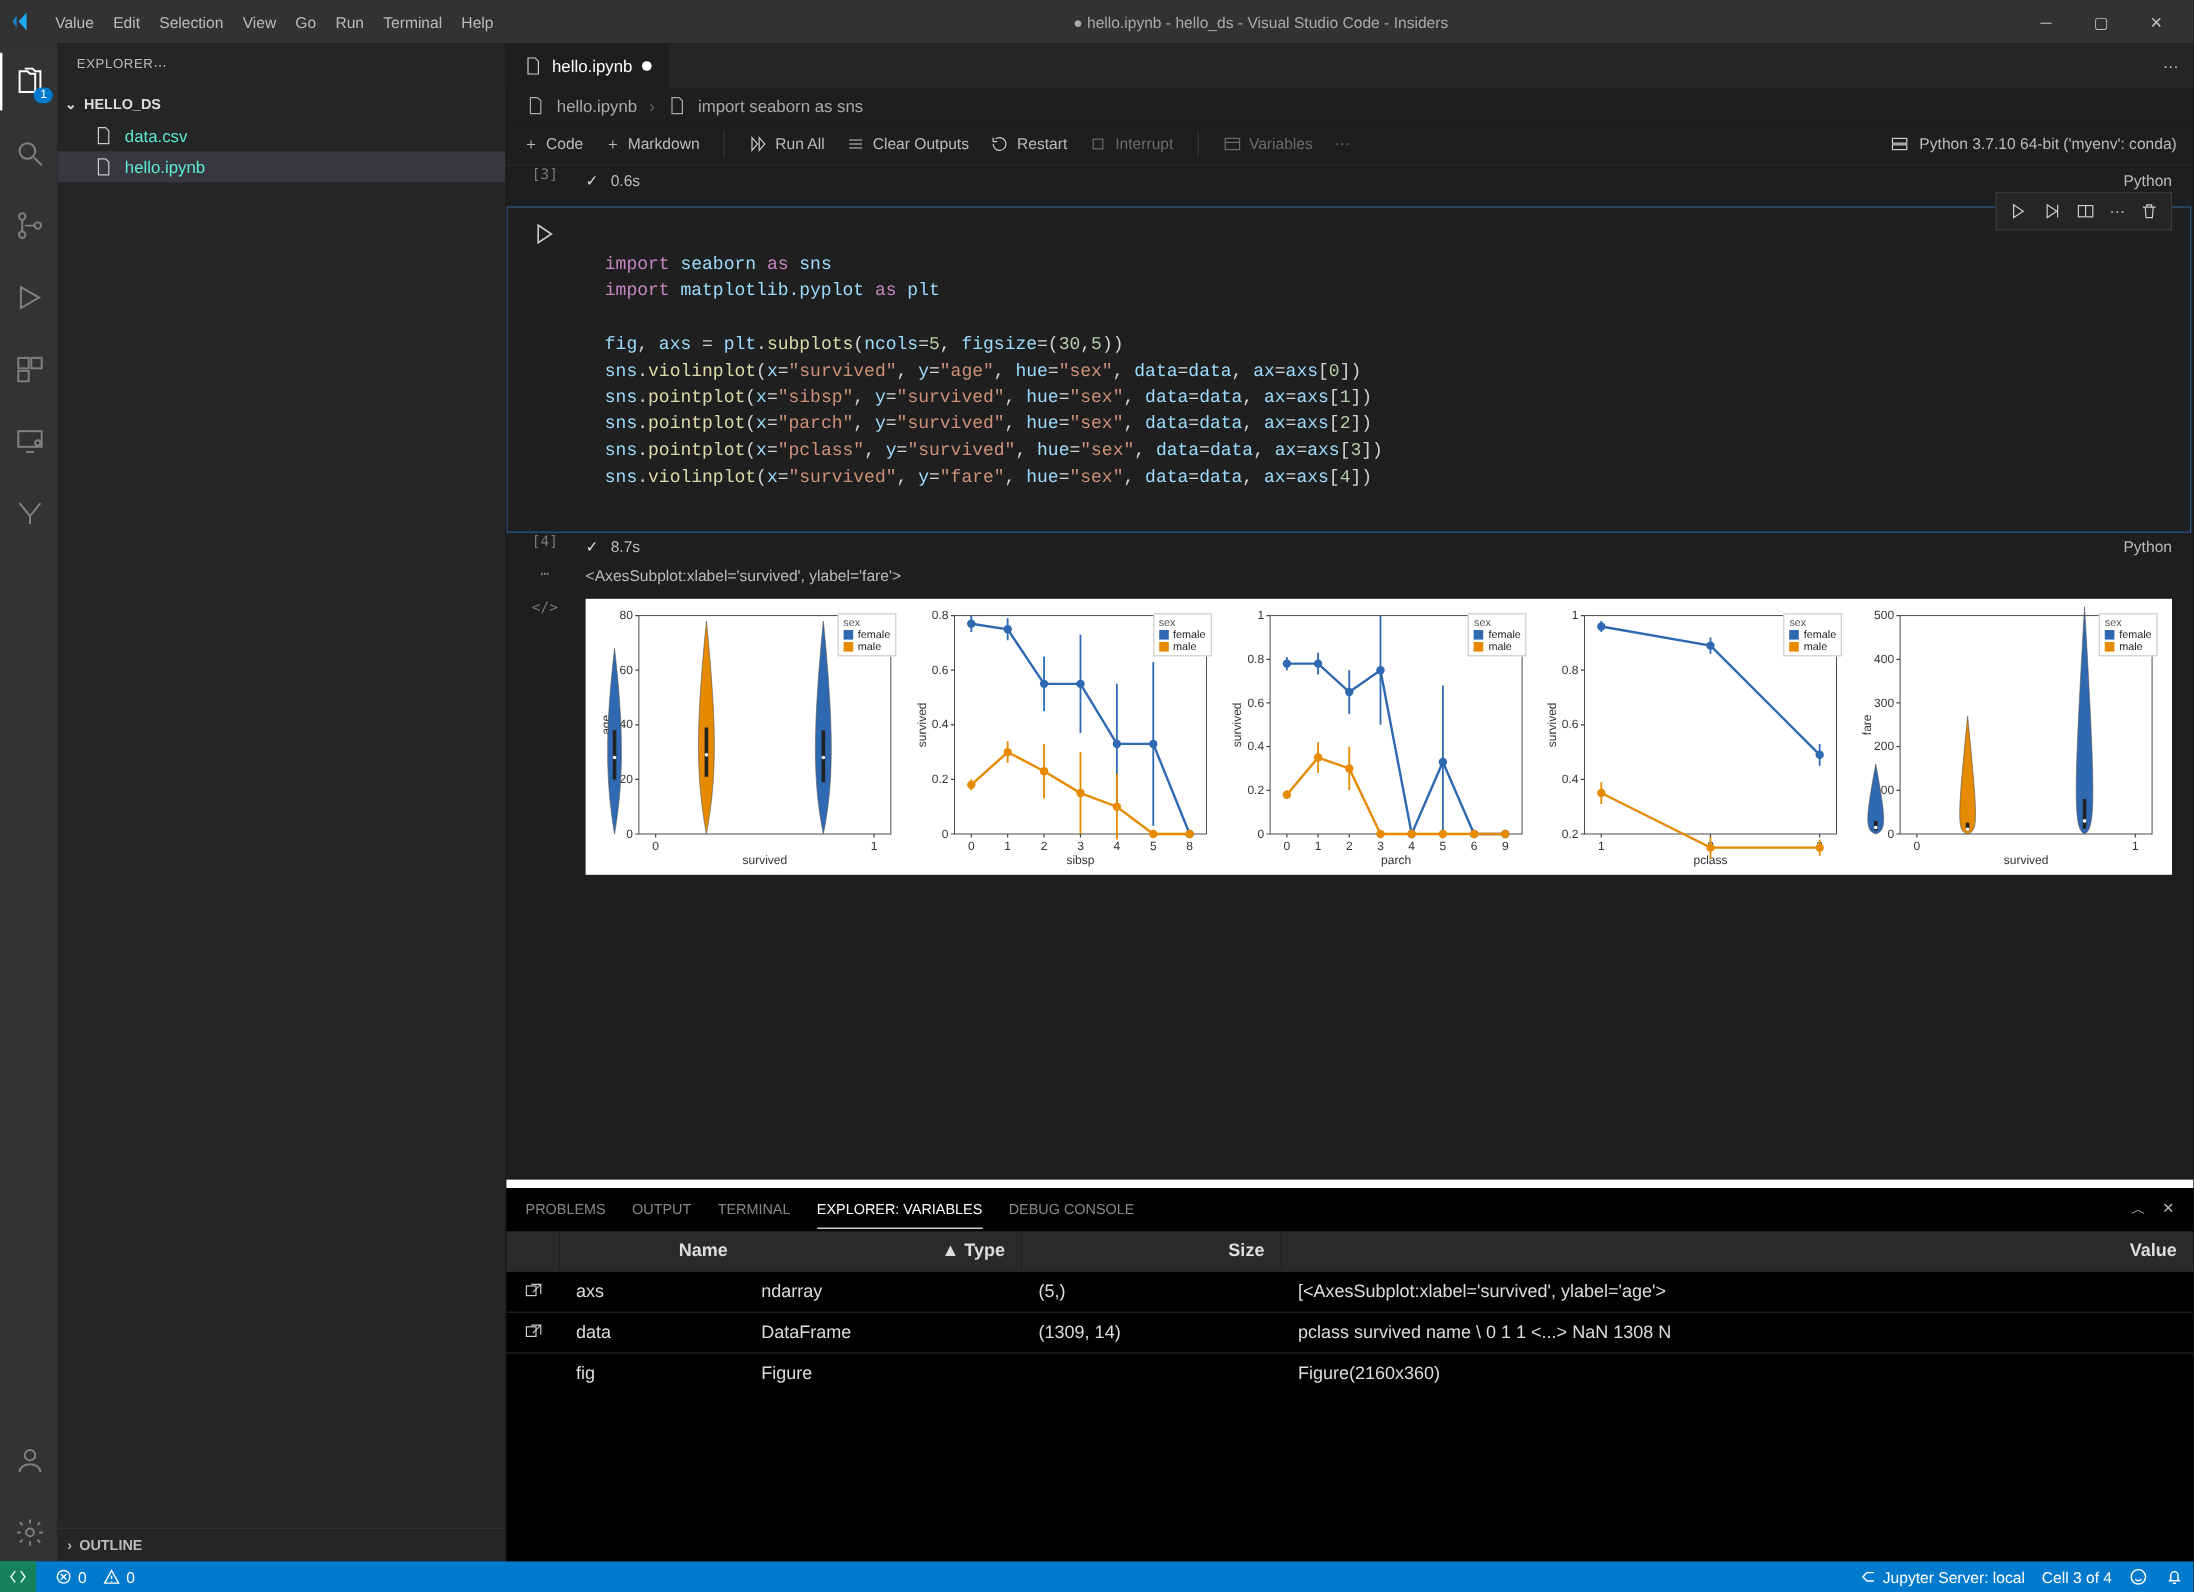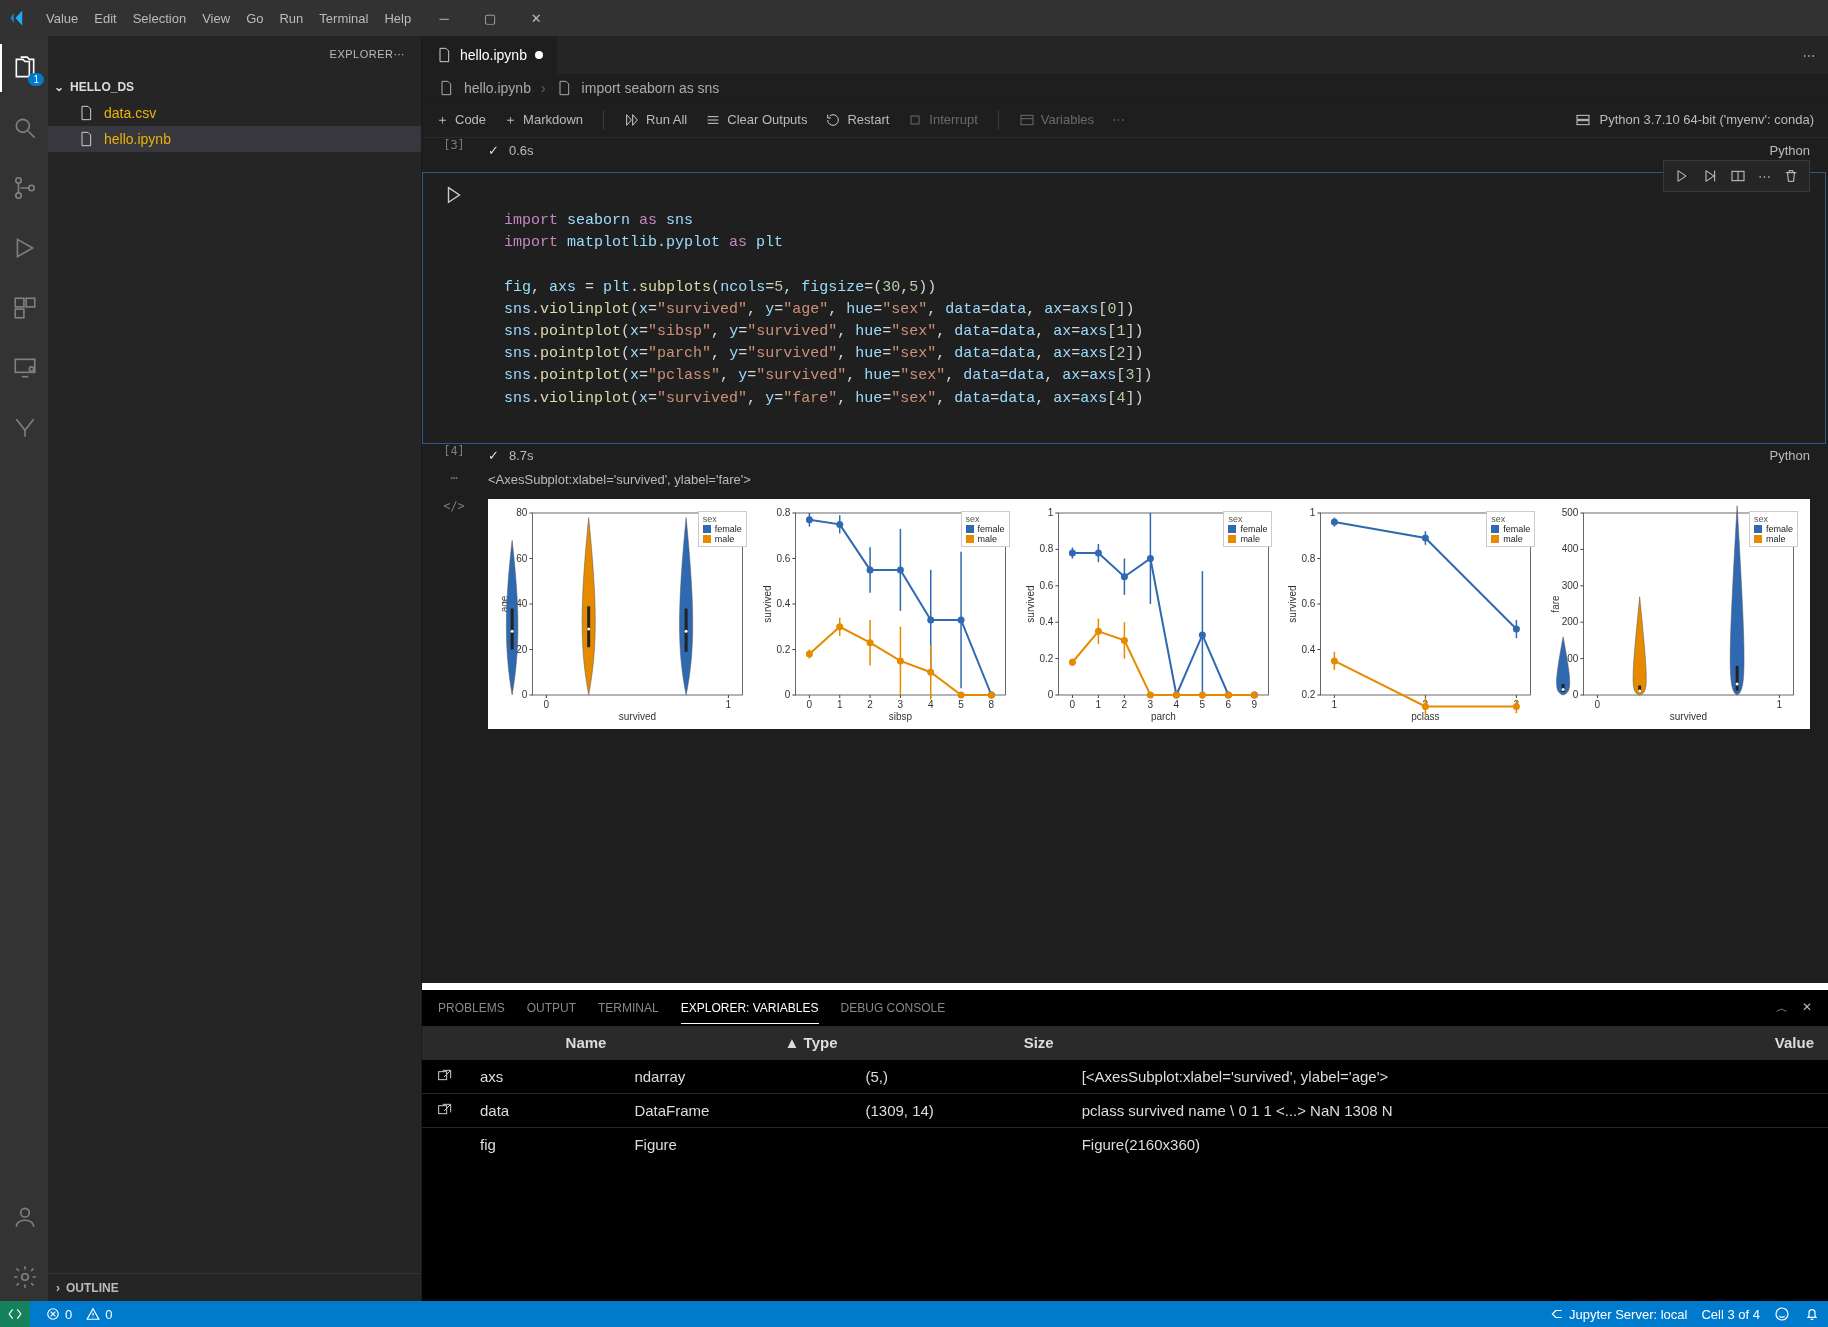--- a/index.html
+++ b/index.html
@@ -22,24 +22,24 @@
   .winctl div{width:46px;height:36px;display:flex;align-items:center;justify-content:center;color:#bbb}
   
   .main{display:flex;height:calc(100% - 36px - 26px)}
   .activity{width:48px;background:#333;display:flex;flex-direction:column;align-items:center;padding-top:8px;gap:12px}
   .activity .aicon{width:48px;height:48px;display:flex;align-items:center;justify-content:center;color:#808080;position:relative;border-left:2px solid transparent}
   .activity .aicon.active{color:#fff;border-left:2px solid #fff}
   .activity .spacer{flex:1}
   .badge{position:absolute;bottom:6px;right:4px;background:var(--accent);color:#fff;border-radius:10px;font-size:10px;padding:1px 5px;min-width:14px;text-align:center}
   
   .sidebar{width:374px;background:var(--bg2);display:flex;flex-direction:column;border-right:1px solid #1b1b1b}
-  .sb-head{height:36px;display:flex;align-items:center;justify-content:flex-end;padding:0 16px;color:#bbb;text-transform:uppercase;font-size:11px;letter-spacing:.5px}
+  .sb-head{height:36px;display:flex;align-items:center;justify-content:flex-start;padding:0 16px;color:#bbb;text-transform:uppercase;font-size:11px;letter-spacing:.5px}
   .sb-sect{padding:2px 0}
   .sb-title{height:26px;display:flex;align-items:center;gap:6px;padding-left:6px;font-weight:600;color:#ddd;font-size:12px}
-  .file{height:26px;display:flex;align-items:center;gap:8px;padding-left:30px;color:#eab308;font-size:14px}
+  .file{height:26px;display:flex;align-items:center;gap:8px;padding-left:30px;color:#5eead4;font-size:14px}
   .file.sel{background:#37373d}
   .file .ficon{width:18px;text-align:center}
   .outline{height:28px;display:flex;align-items:center;gap:6px;padding-left:8px;color:#bbb;border-top:1px solid #333;font-size:12px;font-weight:600}
   
   .editor{flex:1;display:flex;flex-direction:column;min-width:0;background:var(--bg)}
   .tabs{height:38px;background:#252526;display:flex;align-items:stretch}
   .tab{display:flex;align-items:center;gap:8px;padding:0 14px;background:#1e1e1e;border-right:1px solid #252526;color:#fff;font-size:14px}
   .tab .dot{width:8px;height:8px;border-radius:50%;background:#fff}
   .tabs .spacer{flex:1}
   .tabs .more{width:38px;display:flex;align-items:center;justify-content:center;color:#bbb}
@@ -88,20 +88,21 @@
 <body>
 
 <div class="titlebar">
   <span class="logo">
     <svg viewBox="0 0 24 24" width="20" height="20">
         <path fill="#23a9f2" d="M17 3l-8 9 8 9V3z"></path>
         <path fill="#1684d0" d="M7 6l-4 6 4 6V6z"></path>
       </svg>
   </span>
   <span id="menu-host"><span class="mitem">Value</span><span class="mitem">Edit</span><span class="mitem">Selection</span><span class="mitem">View</span><span class="mitem">Go</span><span class="mitem">Run</span><span class="mitem">Terminal</span><span class="mitem">Help</span></span>
+  <div class="center">● hello.ipynb - hello_ds - Visual Studio Code - Insiders</div>
   <div class="winctl">
     <div>─</div>
     <div>▢</div>
     <div>✕</div>
   </div>
 </div>
 
 <div class="main">
 
   <div class="activity">

